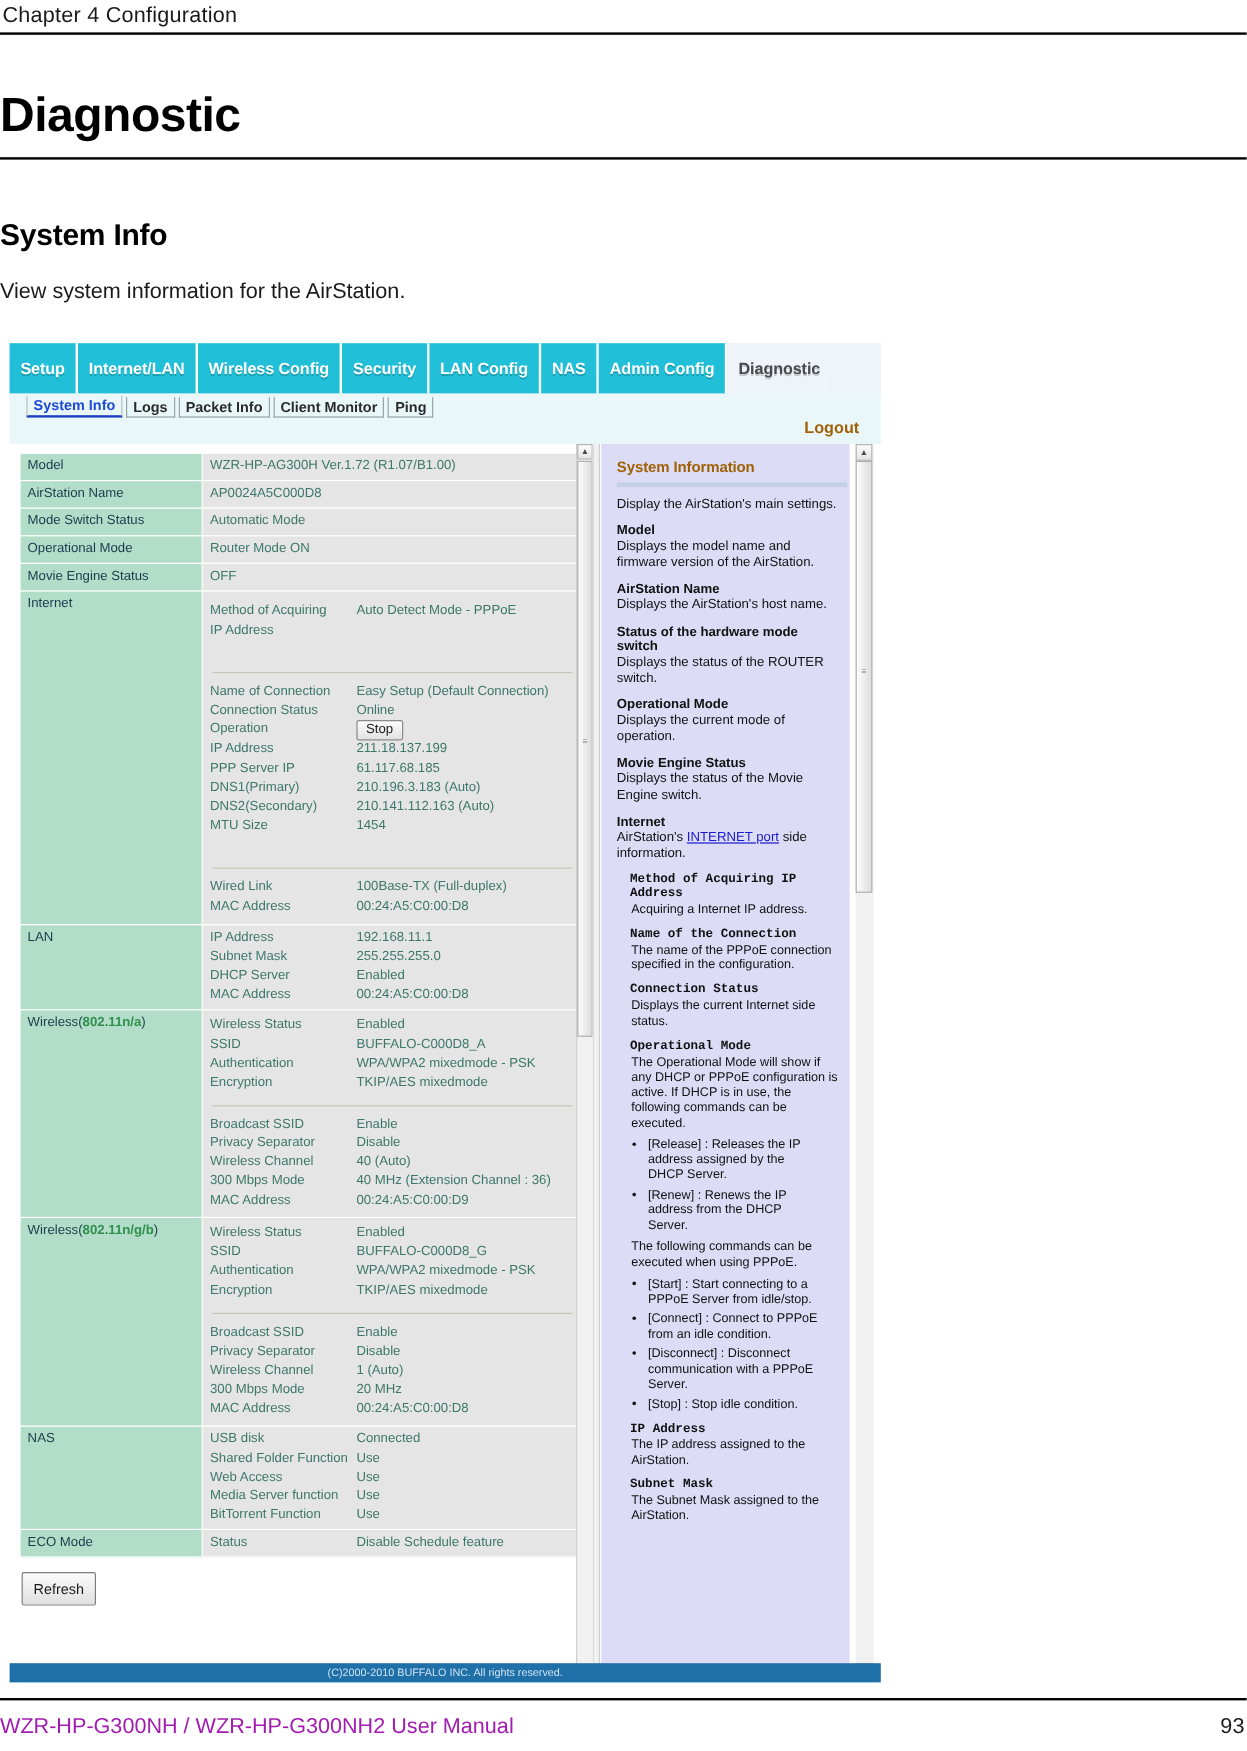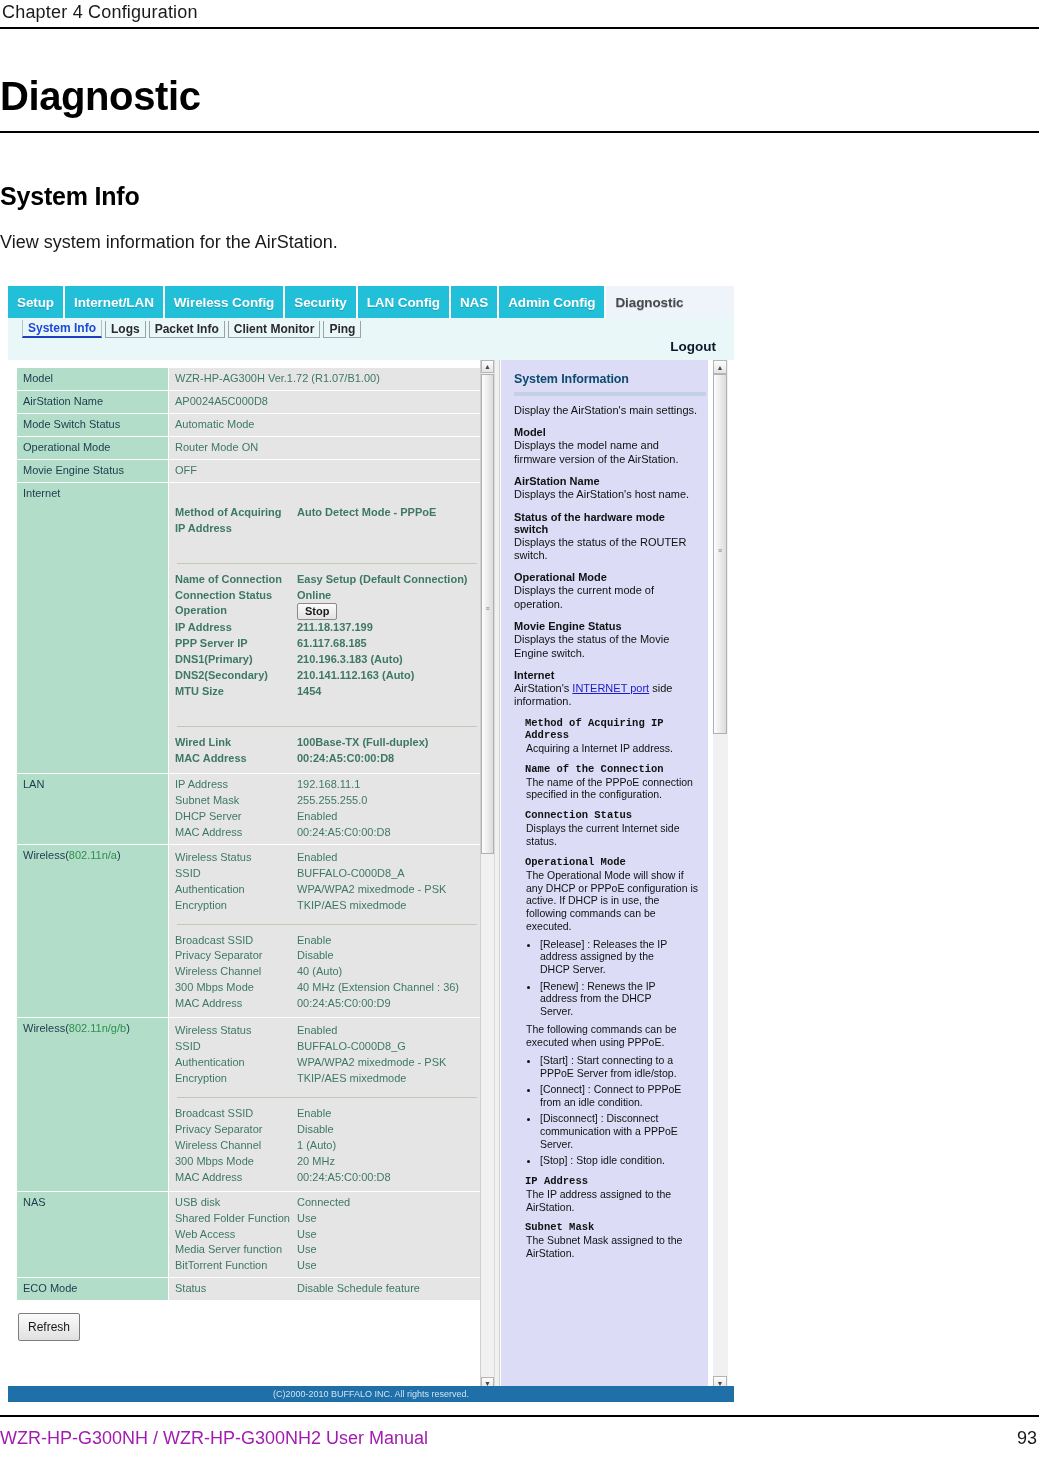--- a/index.html
+++ b/index.html
@@ -58,21 +58,21 @@
     position: absolute; left: 8px; top: 286px;
     width: 726px; height: 1116px;
     background: #ffffff;
     font-size: 10px;
     color: #25493f;
     border: 0;
   }
 
   
   .tabbar {
-    position: relative; height: 32px;
+    position: relative; height: 42px;
     background: linear-gradient(#eef6fb, #dceef6);
     display: flex; align-items: stretch;
   }
   .tab {
     background: #21c0d8;
     color: #ffffff;
     font-weight: bold;
     font-size: 13.5px;
     display: flex; align-items: center; justify-content: center;
     padding: 0 9px;
@@ -111,21 +111,21 @@
     border-left: 1px solid #b8c0c5;
     border-right: 1px solid #b8c0c5;
   }
 
   .logoutrow {
     height: 20px; background: #e9f7f9;
     position: relative;
   }
   .logout {
     position: absolute; right: 18px; top: -1px;
-    color: #0f172a; font-size: 13.5px; font-weight: bold;
+    color: #a16207; font-size: 13.5px; font-weight: bold;
     text-decoration: none;
   }
 
   
   .ui-body {
     position: relative;
     height: 1030px;
     background: #ffffff;
     display: flex;
   }
@@ -179,21 +179,21 @@
   td.val {
     background: #e5e5e5;
     color: #3d7866;
   }
 
   .kv { display: flex; }
   .kv .k { width: 122px; flex: 0 0 122px; }
   .kv .v { flex: 1 1 auto; }
   .kv-sep { border-top: 1px solid #c3c9b6; margin: 10px 2px 8px 2px; }
 
-  .accent { color: #2f8f4f; }
+  .accent { color: #2f8f4f; font-weight: bold; }
 
   .midlabel { display:flex; align-items:center; height:100%; }
 
   .btn-stop {
     display:inline-block;
     font-size: 11px;
     padding: 0 7px;
     border: 1px solid #8a8a8a;
     border-radius: 2px;
     background: linear-gradient(#fcfcfc,#e2e2e2);
@@ -228,21 +228,21 @@
   }
   .help-scroll {
     position: absolute; right: 6px; top: 0; width: 15px; height: 1030px;
     background: #f1f1f1;
   }
   .help-edge {
     position: absolute; left: 0; top: 0; width: 5px; height: 1030px;
     background: #f1f1f1; border-right: 1px solid #cfcfcf;
   }
   .help h3 {
-    font-size: 12.5px; color: #0c4a6e; margin: 0 0 2px 0; font-weight: bold;
+    font-size: 12.5px; color: #a16207; margin: 0 0 2px 0; font-weight: bold;
     letter-spacing: -.1px;
   }
   .help h4 {
     font-size: 11px; color: #111; margin: 9px 0 1px 0; font-weight: bold;
   }
   .help h5 {
     font-size: 10.5px; color: #111; margin: 8px 0 1px 11px; font-weight: bold; font-family: Liberation Mono, monospace;
   }
   .help p {
     font-size: 11px; color: #111; line-height: 1.22; margin: 0 0 5px 0;
@@ -324,21 +324,21 @@
                 <td class="val">Router Mode ON</td>
               </tr>
               <tr>
                 <td class="lbl">Movie Engine Status</td>
                 <td class="val">OFF</td>
               </tr>
               <tr>
                 <td class="lbl">
                   <div class="midlabel">Internet</div>
                 </td>
-                <td class="val" style="padding-top:22px;padding-bottom:6px;font-weight:bold;">
+                <td class="val" style="padding-top:9px;padding-bottom:6px;">
                   <div class="kv">
                     <span class="k" style="white-space:normal;">Method of Acquiring<br>IP Address</span>
                     <span class="v">Auto Detect Mode - PPPoE</span>
                   </div>
                   <div class="kv-sep" style="margin-top:26px;"></div>
                   <div class="kv">
                     <span class="k">Name of Connection</span>
                     <span class="v">Easy Setup (Default Connection)</span>
                   </div>
                   <div class="kv">

